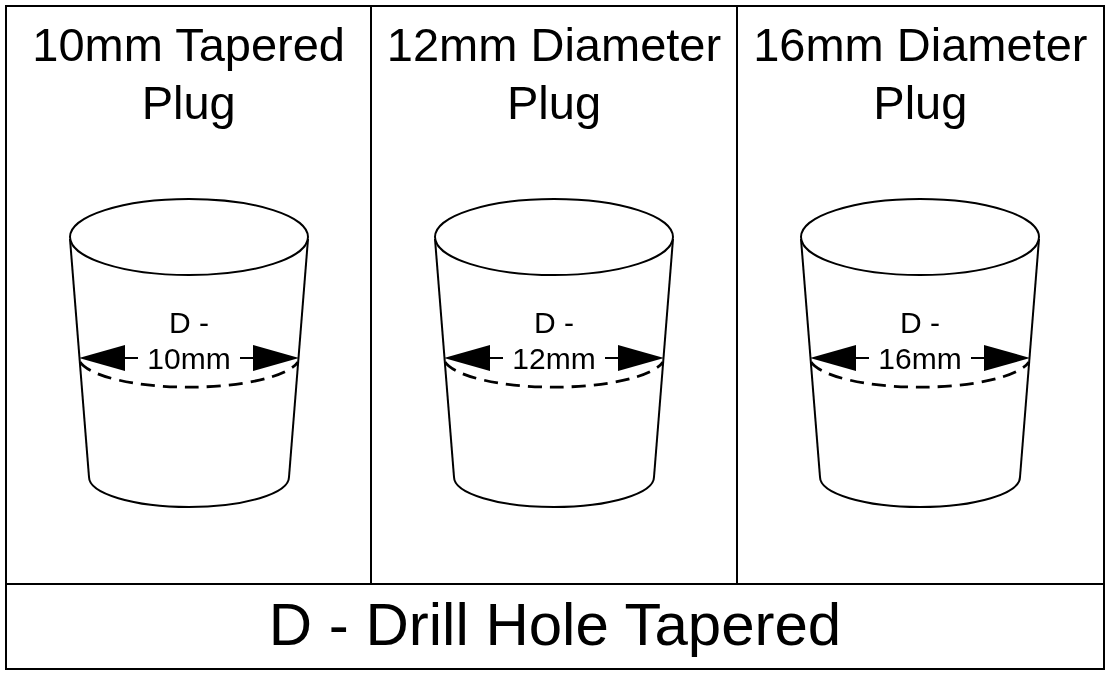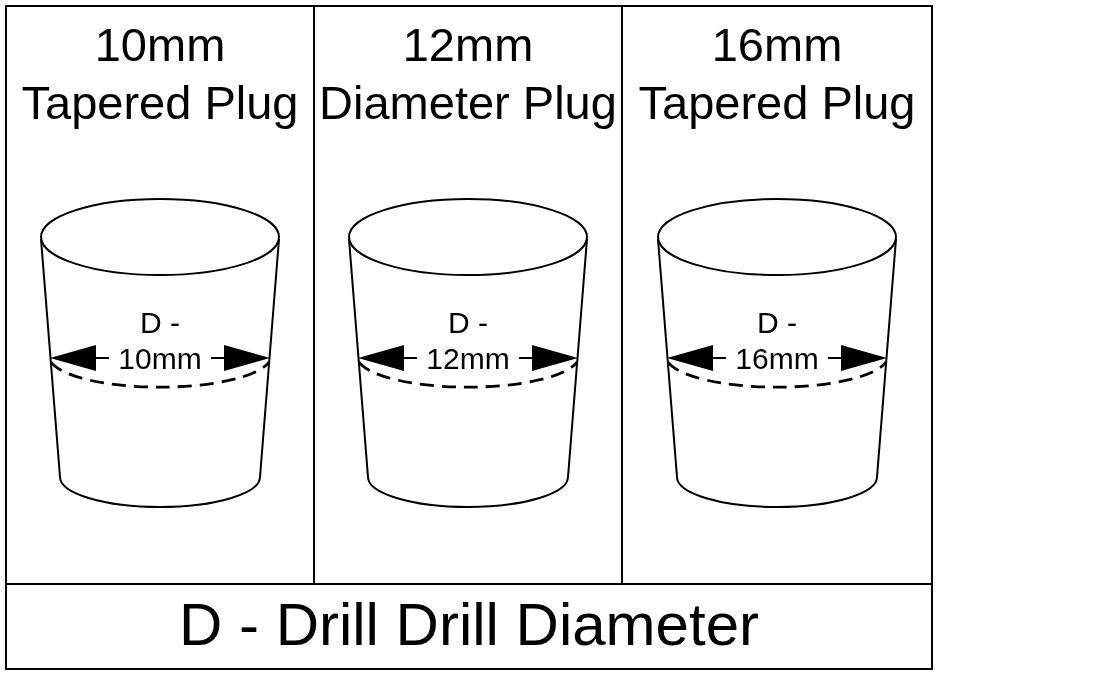--- a/index.html
+++ b/index.html
@@ -9,21 +9,21 @@
     width: 1110px;
     height: 675px;
     font-family: "Liberation Sans", sans-serif;
     color: #000;
     overflow: hidden;
   }
   .frame {
     position: absolute;
     left: 5px;
     top: 5px;
-    width: 928px;
+    width: 1100px;
     height: 665px;
     box-sizing: border-box;
     border: 2px solid #000;
     display: grid;
     grid-template-columns: 1fr 1fr 1fr;
     grid-template-rows: 1fr 85px;
     background: #fff;
   }
   .col {
     display: flex;
@@ -101,31 +101,31 @@
       <line class="dim-line" x1="100" y1="173" x2="230" y2="173"></line>
       <polygon class="dim-head" points="55,173 101,160 101,186"></polygon>
       <polygon class="dim-head" points="275,173 229,160 229,186"></polygon>
       <rect class="dim-mask" x="114" y="154" width="102" height="38"></rect>
       <text class="dim-text" x="165" y="148">D -</text>
       <text class="dim-text" x="165" y="184">12mm</text>
     </svg>
   </div>
 
   <div class="col">
-    <div class="plug-title">16mm Tapered Plug</div>
+    <div class="plug-title">16mm Diameter Plug</div>
     <svg class="plug-svg" width="330" height="390" viewBox="0 0 330 390">
       <line class="outline" x1="46" y1="54" x2="65" y2="292"></line>
       <line class="outline" x1="284" y1="54" x2="265" y2="292"></line>
       <path class="outline" d="M 65 292 A 100 30 0 0 0 265 292"></path>
       <ellipse class="outline" cx="165" cy="52" rx="119" ry="38"></ellipse>
       <path class="dashed-arc" d="M 56 177 A 111 31 0 0 0 274 177"></path>
       <line class="dim-line" x1="100" y1="173" x2="230" y2="173"></line>
       <polygon class="dim-head" points="55,173 101,160 101,186"></polygon>
       <polygon class="dim-head" points="275,173 229,160 229,186"></polygon>
       <rect class="dim-mask" x="114" y="154" width="102" height="38"></rect>
       <text class="dim-text" x="165" y="148">D -</text>
       <text class="dim-text" x="165" y="184">16mm</text>
     </svg>
   </div>
 
-  <div class="banner">D - Drill Drill Diameter</div>
+  <div class="banner">D - Drill Hole Tapered</div>
 
 </div>
 
 </body></html>

